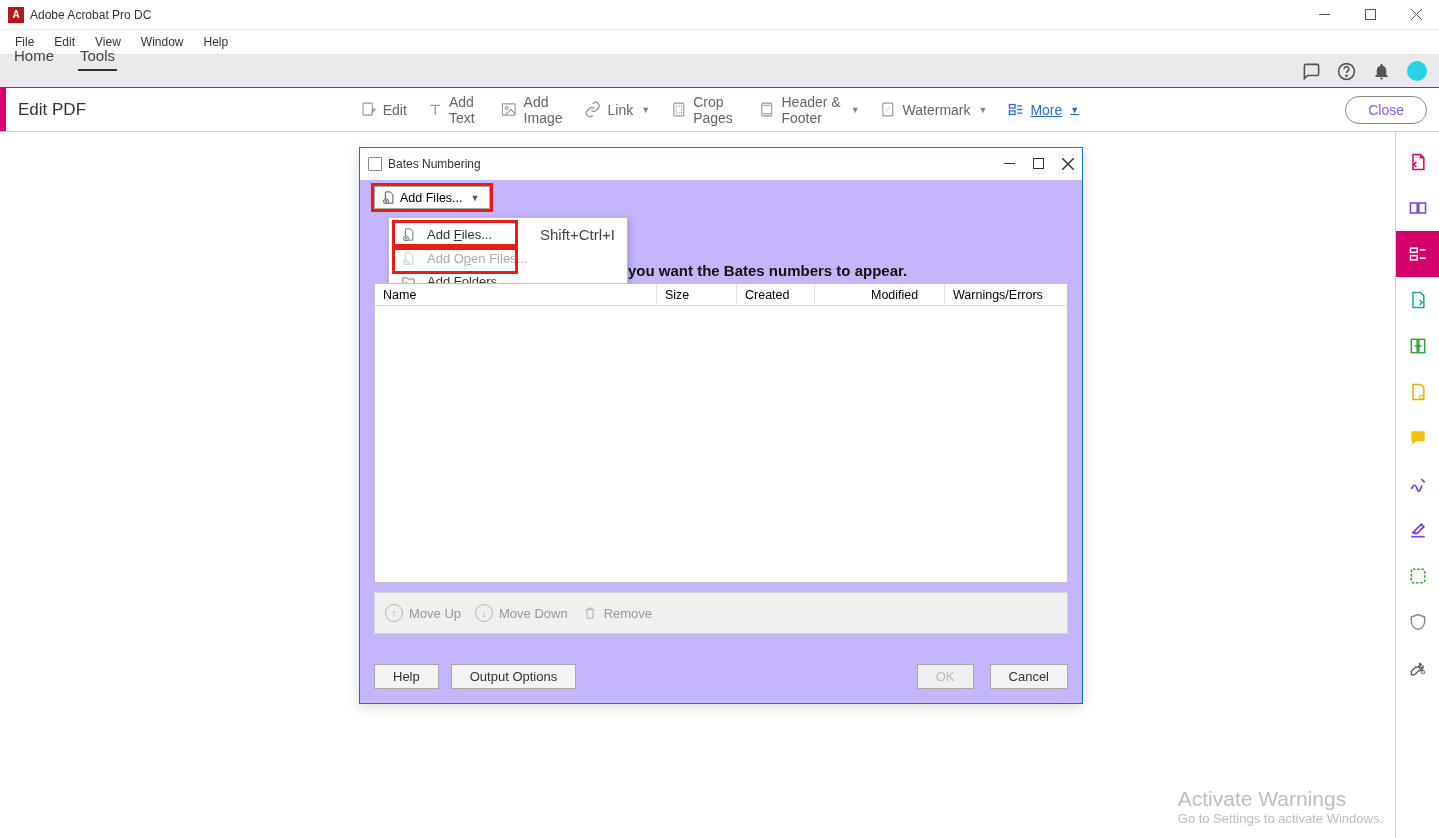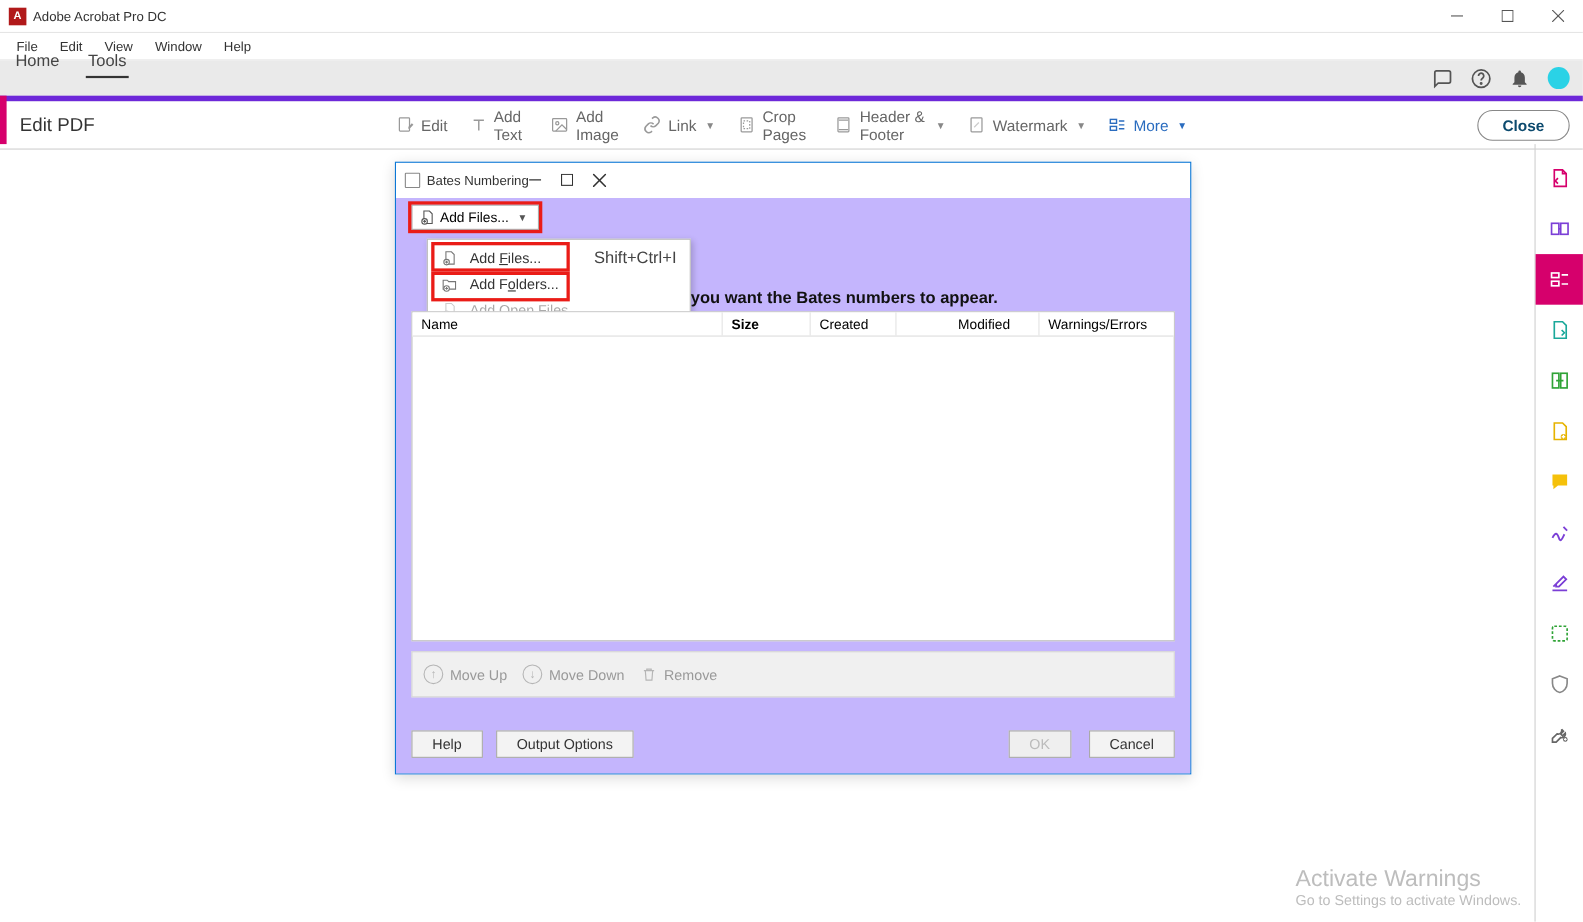--- a/index.html
+++ b/index.html
@@ -8,45 +8,45 @@
 .titlebar { height: 30px; display: flex; align-items: center; justify-content: space-between; padding: 0 0 0 8px; background: #fff; border-bottom: 1px solid #e5e5e5; }
 .titlebar-left { display: flex; align-items: center; gap: 6px; }
 .app-icon { width: 16px; height: 16px; background: #b1191a; display: flex; align-items: center; justify-content: center; color: #fff; font-size: 10px; font-weight: bold; }
 .app-title { font-size: 12px; color: #333; }
 .window-controls { display: flex; }
 .window-btn { width: 46px; height: 30px; display: flex; align-items: center; justify-content: center; color: #555; font-size: 13px; }
 
 .menubar { height: 25px; display: flex; align-items: center; padding: 0 5px; border-bottom: 1px solid #e5e5e5; }
 .menubar-item { padding: 3px 10px; font-size: 12px; color: #333; }
 
-.tabbar { height: 32px; background: #eaeaea; display: flex; align-items: center; justify-content: space-between; padding: 16px 12px; border-bottom: 5px solid #6d28d9; }
+.tabbar { height: 32px; background: #eaeaea; display: flex; align-items: center; justify-content: space-between; padding: 16px 12px; border-bottom: 1px solid #6d28d9; }
 .tabbar-left { display: flex; gap: 22px; align-items: flex-end; height: 100%; }
 .tab { font-size: 15px; color: #444; padding: 6px 2px 5px; border-bottom: 2.5px solid transparent; }
 .tab.active { border-bottom-color: #333; }
 .tabbar-right { display: flex; gap: 16px; align-items: center; }
 .tabbar-icon { color: #555; font-size: 17px; }
 .avatar { width: 20px; height: 20px; border-radius: 50%; background: #2ad2e6; }
 
 .toolbar { height: 44px; display: flex; align-items: center; padding: 13px 12px; border-bottom: 1px solid #d0d0d0; }
 .pink-accent { width: 6px; height: 44px; background: #d6006c; position: absolute; left: 0; top: 87px; }
 .tool-title { font-size: 17px; color: #333; font-weight: 400; margin-left: 6px; }
 .toolbar-center { display: flex; align-items: center; gap: 20px; margin-left: auto; margin-right: auto; position: absolute; left: 50%; transform: translateX(-50%); }
 .tool-btn { display: flex; align-items: center; gap: 6px; font-size: 14px; color: #666; }
 .tool-btn .ico { color: #888; font-size: 15px; }
-.tool-btn.more { color: #2a6cbf; }
+.tool-btn.more { color: #2a6cbf; text-decoration: underline; }
 .tool-btn.more .ico { color: #2a6cbf; }
 .dropdown-caret { font-size: 9px; color: #888; margin-left: 2px; }
-.close-btn { margin-left: auto; border: 1.5px solid #888; border-radius: 18px; padding: 5px 22px; font-size: 14px; font-weight: 700; color: #0c4a6e; }
+.close-btn { margin-left: auto; border: 1.5px solid #888; border-radius: 18px; padding: 5px 22px; font-size: 14px; font-weight: 400; color: #8b5cf6; }
 
 .right-panel { position: absolute; right: 0; top: 131px; width: 44px; bottom: 0; border-left: 1px solid #d0d0d0; display: flex; flex-direction: column; align-items: center; padding-top: 8px; gap: 0; }
 .rp-item { width: 44px; height: 46px; display: flex; align-items: center; justify-content: center; font-size: 18px; }
 .rp-item.active { background: #d6006c; color: #fff; }
 
 .dialog { position: absolute; left: 359px; top: 147px; width: 724px; height: 557px; background: #fff; border: 1px solid #0b77d6; box-shadow: 0 3px 12px rgba(0,0,0,0.15); }
-.dialog-titlebar { height: 32px; display: flex; align-items: center; justify-content: flex-start; padding: 0 8px; }
+.dialog-titlebar { height: 32px; display: flex; align-items: center; justify-content: space-between; padding: 0 8px; }
 .dialog-title-left { display: flex; align-items: center; gap: 6px; }
 .dialog-title { font-size: 12px; color: #333; }
 .doc-icon { width: 14px; height: 14px; border: 1px solid #888; border-radius: 1px; display: inline-block; }
 .dialog-win-controls { display: flex; gap: 18px; color: #333; font-size: 13px; }
 .dialog-body { background: #c4b5fd; height: calc(100% - 32px); padding: 6px 14px 14px; }
 
 .add-files-btn { display: inline-flex; align-items: center; gap: 4px; background: #fff; border: 1px solid #aaa; padding: 3px 10px 3px 6px; font-size: 12.5px; outline: 3px solid #ea1c17; outline-offset: 0px; }
 .add-files-btn .ico { color: #555; }
 .add-files-btn .caret { font-size: 9px; margin-left: 4px; color: #555; }
 
@@ -57,21 +57,21 @@
 .ctx-item.disabled { color: #aaa; }
 .ctx-item.disabled .ico { color: #ccc; }
 .ctx-highlight-1 { position: absolute; border: 3px solid #ea1c17; top: 2px; left: 3px; width: 126px; height: 27px; pointer-events: none; }
 .ctx-highlight-2 { position: absolute; border: 3px solid #ea1c17; top: 29px; left: 3px; width: 126px; height: 27px; pointer-events: none; }
 
 .instruction { position: absolute; left: 268px; top: 82px; font-size: 15px; color: #111; font-weight: 700; }
 .file-table { position: absolute; left: 14px; right: 14px; top: 103px; height: 300px; background: #fff; border: 1px solid #bfbfbf; }
 .ft-header { display: flex; height: 22px; background: #fff; border-bottom: 1px solid #ddd; font-size: 12.5px; }
 .ft-col { border-right: 1px solid #e3e3e3; padding: 0 8px; height: 100%; display: flex; align-items: center; }
 .ft-col.name { flex: 1 1 auto; }
-.ft-col.size { width: 80px; font-weight: bold; }
+.ft-col.size { width: 80px; }
 .ft-col.created { width: 78px; }
 .ft-col.modified { width: 82px; margin-left: 48px; }
 .ft-col.warn { width: 122px; border-right: none; }
 
 .table-actions { position: absolute; left: 14px; right: 14px; top: 412px; height: 42px; background: #f0f0f0; border: 1px solid #d5d5d5; display: flex; align-items: center; gap: 14px; padding: 0 10px; }
 .ta-btn { display: flex; align-items: center; gap: 6px; font-size: 13px; color: #999; }
 .ta-btn .circ { width: 18px; height: 18px; border: 1.6px solid #b5b5b5; border-radius: 50%; display: flex; align-items: center; justify-content: center; font-size: 11px; color: #b5b5b5; }
 .ta-btn .trash { color: #b5b5b5; font-size: 16px; }
 
 .dialog-footer { position: absolute; bottom: 14px; left: 14px; right: 14px; display: flex; align-items: center; }
@@ -363,39 +363,39 @@
         <span class="ico">
             <svg width="15" height="15" viewBox="0 0 24 24" fill="none" stroke="#777" stroke-width="1.6">
               <path d="M7 3h8l4 4v14H7z"></path>
               <circle cx="8" cy="18" r="4" fill="#fff" stroke="#777"></circle>
               <path d="M8 16v4M6 18h4"></path>
             </svg>
           </span>
         <span>Add <u>F</u>iles...</span>
         <span class="shortcut">Shift+Ctrl+I</span>
       </div>
+      <div class="ctx-item disabled">
+        <span class="ico">
+            <svg width="15" height="15" viewBox="0 0 24 24" fill="none" stroke="#ccc" stroke-width="1.6">
+              <path d="M7 3h8l4 4v14H7z"></path>
+              <circle cx="8" cy="18" r="4" fill="#fff" stroke="#ccc"></circle>
+              <path d="M8 16v4M6 18h4"></path>
+            </svg>
+          </span>
+        <span>Add O<u>p</u>en Files...</span>
+      </div>
       <div class="ctx-item">
         <span class="ico">
             <svg width="15" height="15" viewBox="0 0 24 24" fill="none" stroke="#777" stroke-width="1.6">
               <path d="M3 6h6l2 2h10v11H3z"></path>
               <circle cx="8" cy="18" r="4" fill="#fff" stroke="#777"></circle>
               <path d="M8 16v4M6 18h4"></path>
             </svg>
           </span>
         <span>Add F<u>o</u>lders...</span>
-      </div>
-      <div class="ctx-item disabled">
-        <span class="ico">
-            <svg width="15" height="15" viewBox="0 0 24 24" fill="none" stroke="#ccc" stroke-width="1.6">
-              <path d="M7 3h8l4 4v14H7z"></path>
-              <circle cx="8" cy="18" r="4" fill="#fff" stroke="#ccc"></circle>
-              <path d="M8 16v4M6 18h4"></path>
-            </svg>
-          </span>
-        <span>Add O<u>p</u>en Files...</span>
       </div>
     </div>
 
     <div class="instruction">you want the Bates numbers to appear.</div>
 
     <div class="file-table">
       <div class="ft-header">
         <div class="ft-col name">Name</div>
         <div class="ft-col size">Size</div>
         <div class="ft-col created">Created</div>

